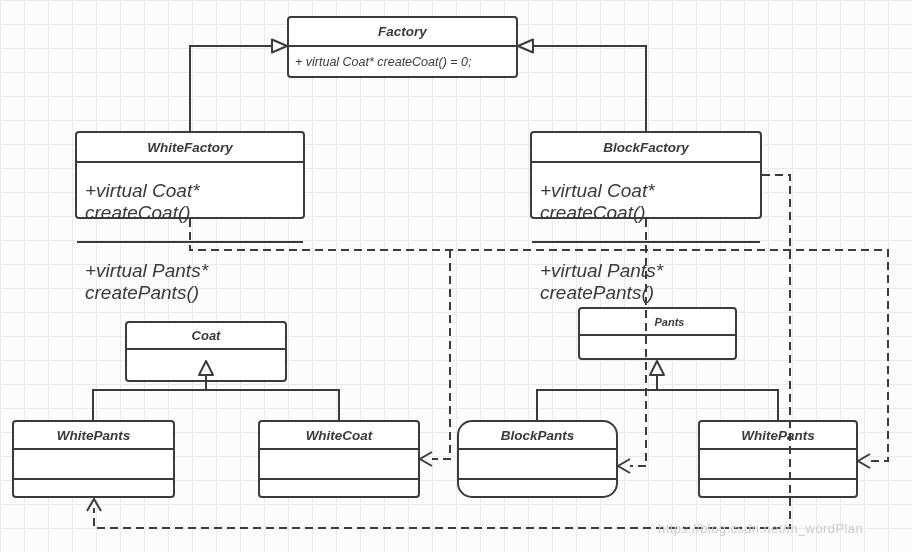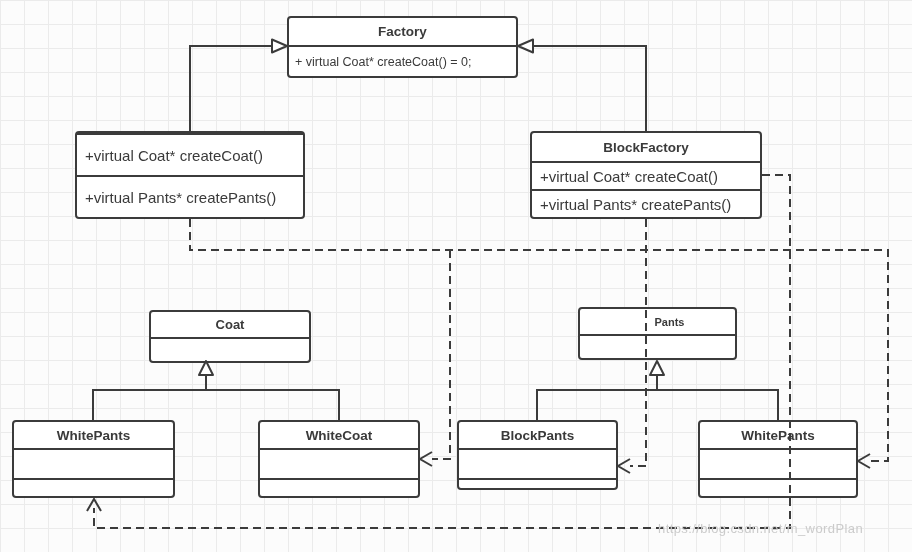--- a/index.html
+++ b/index.html
@@ -13,33 +13,34 @@
     background-image:
       linear-gradient(#ebebeb 1px, transparent 1px),
       linear-gradient(90deg, #ebebeb 1px, transparent 1px);
     background-size:24px 24px;
   }
   .classbox{
     position:absolute;background:#ffffff;
     border:2px solid #3b3b3b;border-radius:4px;
     box-sizing:border-box;display:flex;flex-direction:column;
     color:#3a3a3a;
+    font-style:italic;
   }
   .classbox .title{
     font-weight:bold;font-size:13.5px;
     display:flex;align-items:center;justify-content:center;
     flex:0 0 auto;
   }
   .compartment{
     border-top:2px solid #3b3b3b;
     display:flex;flex-direction:row;justify-content:center;
     box-sizing:border-box;flex:1 1 auto;
   }
   .member{
-    font-size:15px;padding:1px 8px;color:#3a3a3a;
+    font-size:19px;padding:17px 8px;color:#3a3a3a;
     display:flex;align-items:center;flex:1 1 auto;
   }
   .member.small{font-size:12.5px;padding:0 6px;line-height:16px;}
   .connector-layer{
     position:absolute;left:0;top:0;width:912px;height:552px;
     pointer-events:none;
   }
   .connector-layer path.solid{stroke:#3b3b3b;stroke-width:2;fill:none;}
   .connector-layer path.dashed{stroke:#3b3b3b;stroke-width:2;fill:none;stroke-dasharray:8 5;}
   .connector-layer polygon.tri{fill:#ffffff;stroke:#3b3b3b;stroke-width:2;stroke-linejoin:round;}
@@ -56,39 +57,40 @@
 <div class="canvas">
 
   <div class="classbox" style="left:287px;top:16px;width:231px;height:62px;">
     <div class="title" style="flex:0 0 27px;">Factory</div>
     <div class="compartment">
       <div class="member small">+ virtual Coat* createCoat() = 0;</div>
     </div>
   </div>
 
   <div class="classbox" style="left:75px;top:131px;width:230px;height:88px;">
+    <div class="title" style="flex:0 0 28px;">WhiteFactory</div>
     <div class="compartment">
       <div class="member">+virtual Coat* createCoat()</div>
     </div>
     <div class="compartment">
       <div class="member">+virtual Pants* createPants()</div>
     </div>
   </div>
 
   <div class="classbox" style="left:530px;top:131px;width:232px;height:88px;">
     <div class="title" style="flex:0 0 28px;">BlockFactory</div>
     <div class="compartment">
       <div class="member">+virtual Coat* createCoat()</div>
     </div>
     <div class="compartment">
       <div class="member">+virtual Pants* createPants()</div>
     </div>
   </div>
 
-  <div class="classbox" style="left:125px;top:310px;width:162px;height:53px;margin-left:24px;">
+  <div class="classbox" style="left:125px;top:321px;width:162px;height:61px;">
     <div class="title" style="flex:0 0 25px;font-size:13px;">Coat</div>
     <div class="compartment"></div>
   </div>
 
   <div class="classbox" style="left:578px;top:307px;width:159px;height:53px;">
     <div class="title" style="flex:0 0 25px;font-size:11px;padding-left:24px;">Pants</div>
     <div class="compartment"></div>
   </div>
 
   <div class="classbox" style="left:12px;top:420px;width:163px;height:78px;">
@@ -96,21 +98,21 @@
     <div class="compartment" style="flex:0 0 30px;"></div>
     <div class="compartment"></div>
   </div>
 
   <div class="classbox" style="left:258px;top:420px;width:162px;height:78px;">
     <div class="title" style="flex:0 0 26px;">WhiteCoat</div>
     <div class="compartment" style="flex:0 0 30px;"></div>
     <div class="compartment"></div>
   </div>
 
-  <div class="classbox" style="left:457px;top:420px;width:161px;height:70px;">
+  <div class="classbox" style="left:457px;top:420px;width:161px;height:78px;border-radius:15px;">
     <div class="title" style="flex:0 0 26px;">BlockPants</div>
     <div class="compartment" style="flex:0 0 30px;"></div>
     <div class="compartment"></div>
   </div>
 
   <div class="classbox" style="left:698px;top:420px;width:160px;height:78px;">
     <div class="title" style="flex:0 0 26px;">WhitePants</div>
     <div class="compartment" style="flex:0 0 30px;"></div>
     <div class="compartment"></div>
   </div>

